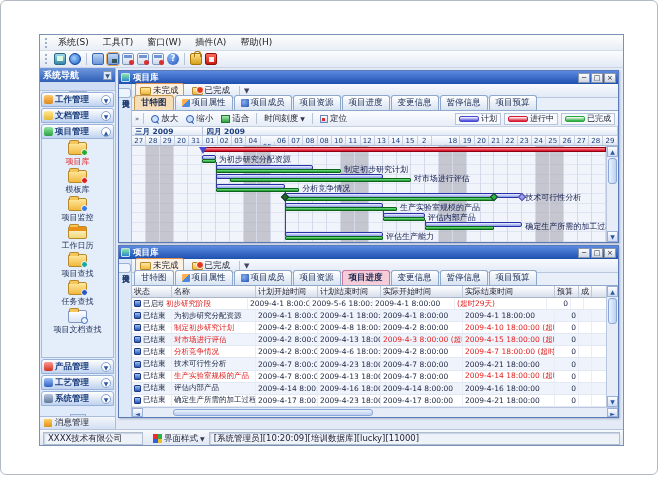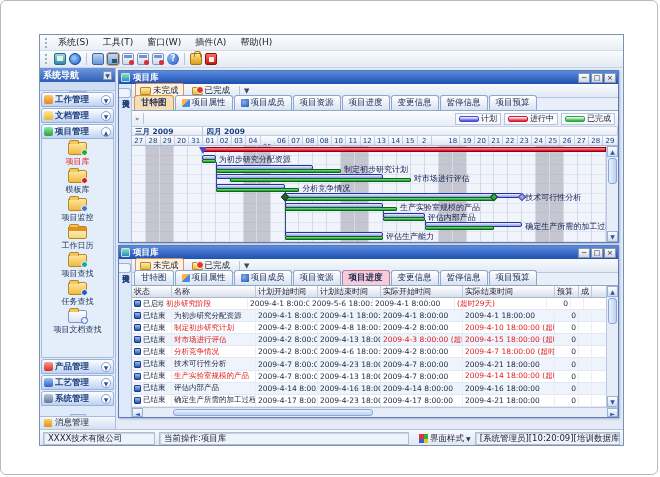--- a/index.html
+++ b/index.html
@@ -329,20 +329,44 @@
                   <div class="tab">
                     <span>暂停信息</span>
                   </div>
                   <div class="tab">
                     <span>项目预算</span>
                   </div>
                 </div>
               <div class="gtoolbar">
                 <span class="ftab-ovf">»</span>
                 <span class="gsep"></span>
+                <div id="gtools" style="display:flex;align-items:center;gap:2px">
+                    <div class="gtb">
+                      <span class="mag"></span>
+                      <span>放大</span>
+                    </div>
+                    <div class="gtb">
+                      <span class="mag"></span>
+                      <span>缩小</span>
+                    </div>
+                    <div class="gtb">
+                      <span class="fit-ic"></span>
+                      <span>适合</span>
+                    </div>
+                    <span class="gsep"></span>
+                    <div class="gtb">
+                      <span>时间刻度</span>
+                      <span class="caret">▼</span>
+                    </div>
+                    <span class="gsep"></span>
+                    <div class="gtb">
+                      <span class="loc-ic"></span>
+                      <span>定位</span>
+                    </div>
+                  </div>
                 <div class="legend" id="glegend">
                     <div class="lgd">
                       <span class="bar" style="background: linear-gradient(rgb(255, 255, 255), rgb(72, 72, 216)); border-color: rgb(72, 72, 216);"></span>
                       <span>计划</span>
                     </div>
                     <div class="lgd">
                       <span class="bar" style="background: linear-gradient(rgb(255, 255, 255), rgb(216, 24, 48)); border-color: rgb(216, 24, 48);"></span>
                       <span>进行中</span>
                     </div>
                     <div class="lgd">
@@ -678,22 +702,21 @@
                 </div>
               </div>
             </div>
           </div>
         </div>
 
       </div>
     </div>
 
     <div class="statusbar">
-      <span class="spanel" style="width:112px">XXXX技术有限公司</span>
-      <span class="spanel" style="width:250px">当前操作:项目库</span>
+      <span class="spanel" style="width:100px">XXXX技术有限公司</span>
       <span style="display:flex;align-items:center;gap:2px;margin-left:6px">
         <span class="style-ico">
             <i></i>
             <i></i>
             <i></i>
             <i></i>
           </span>
         <span>界面样式</span>
         <span class="caret">▼</span>
       </span>

